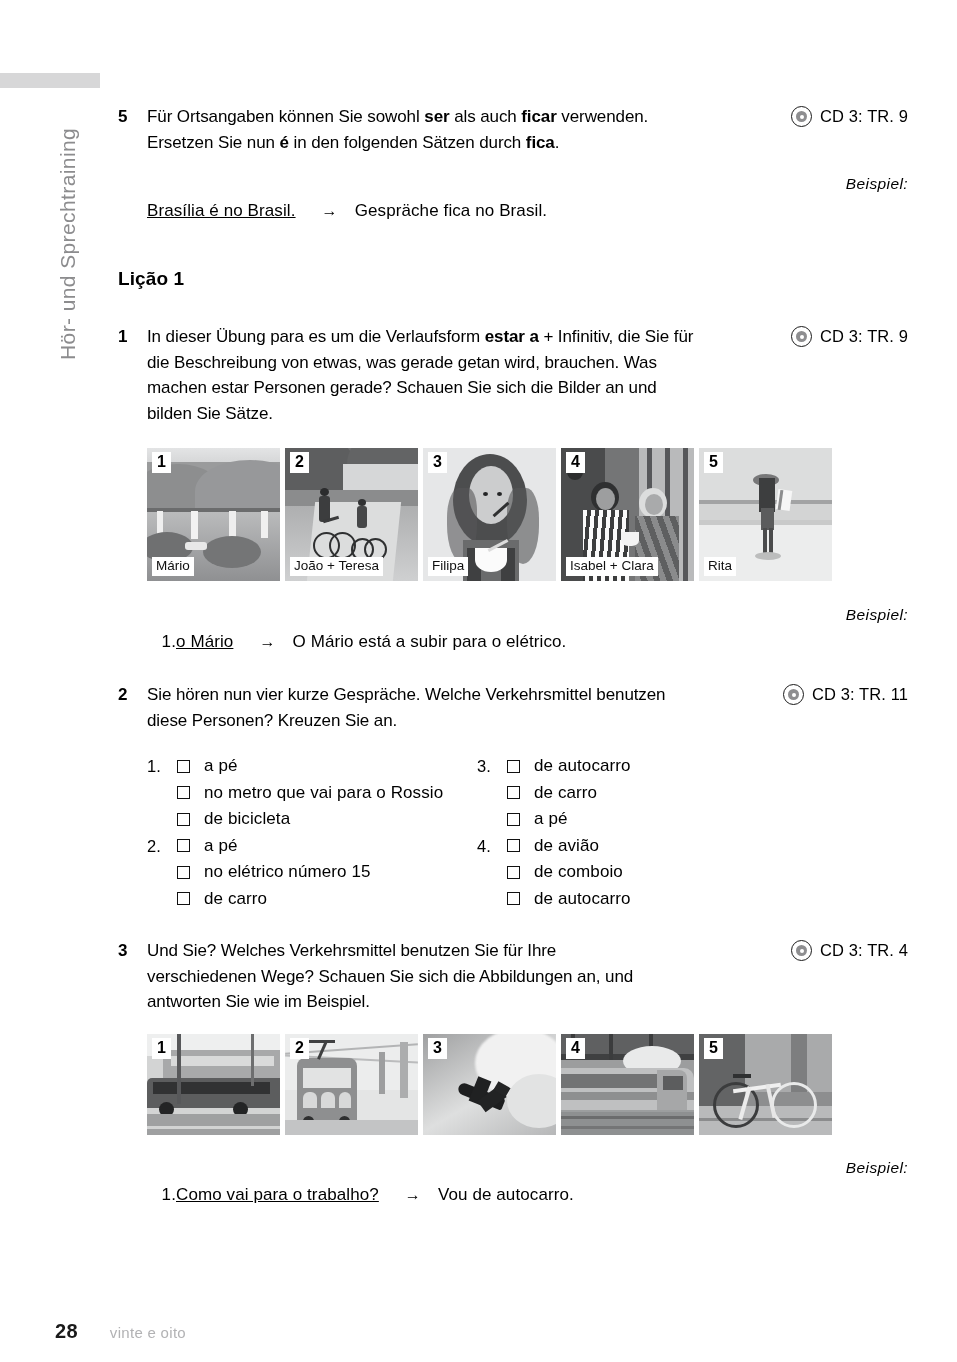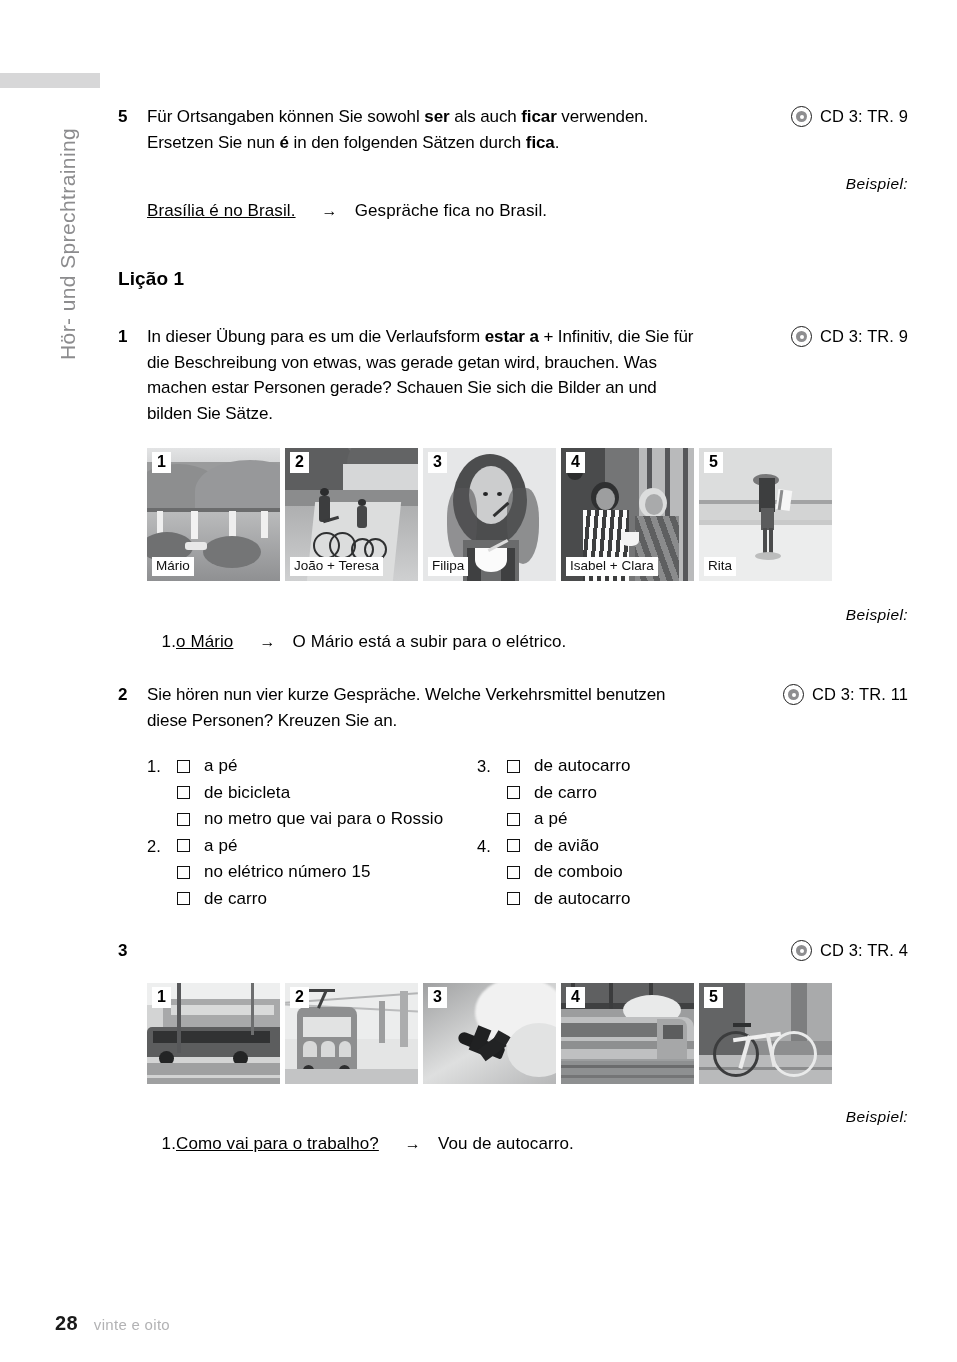--- a/index.html
+++ b/index.html
@@ -226,24 +226,24 @@
     flex: 0 0 13px;
     margin-right: 14px;
     background: #ffffff;
   }
   .c-label { flex: 1 1 auto; }
 
   
   .footer {
     position: absolute;
     left: 55px;
-    bottom: 27px;
+    bottom: 19px;
     display: flex;
     align-items: baseline;
-    gap: 16px;
+    gap: 32px;
   }
   .page-num {
     font-size: 20px;
     font-weight: bold;
     color: #1a1a1a;
     letter-spacing: 0.3px;
   }
   .page-word {
     font-size: 15px;
     color: #b2b2b4;
@@ -434,26 +434,26 @@
       <div class="check-col">
         <div class="check-group">
           <div class="check-row">
             <span class="c-idx">1.</span>
             <span class="c-box"></span>
             <span class="c-label">a pé</span>
           </div>
           <div class="check-row">
             <span class="c-idx"></span>
             <span class="c-box"></span>
+            <span class="c-label">no metro que vai para o Rossio</span>
+          </div>
+          <div class="check-row">
+            <span class="c-idx"></span>
+            <span class="c-box"></span>
             <span class="c-label">de bicicleta</span>
-          </div>
-          <div class="check-row">
-            <span class="c-idx"></span>
-            <span class="c-box"></span>
-            <span class="c-label">no metro que vai para o Rossio</span>
           </div>
         </div>
         <div class="check-group">
           <div class="check-row">
             <span class="c-idx">2.</span>
             <span class="c-box"></span>
             <span class="c-label">a pé</span>
           </div>
           <div class="check-row">
             <span class="c-idx"></span>
@@ -503,20 +503,21 @@
             <span class="c-label">de autocarro</span>
           </div>
         </div>
       </div>
     </div>
   </div>
 
   <div class="exercise" style="margin-top:26px;">
     <div class="ex-head">
       <div class="ex-num">3</div>
+      <div class="ex-text" style="max-width:520px;">Und Sie? Welches Verkehrsmittel benutzen Sie für Ihre verschiedenen Wege? Schauen Sie sich die Abbildungen an, und antworten Sie wie im Beispiel.</div>
     </div>
     <div class="cd-ref">
       <span class="cd-icon">
           <span class="disc">
             <span class="hole"></span>
           </span>
         </span>
       <span class="cd-text">CD 3: TR. 4</span>
     </div>
 

